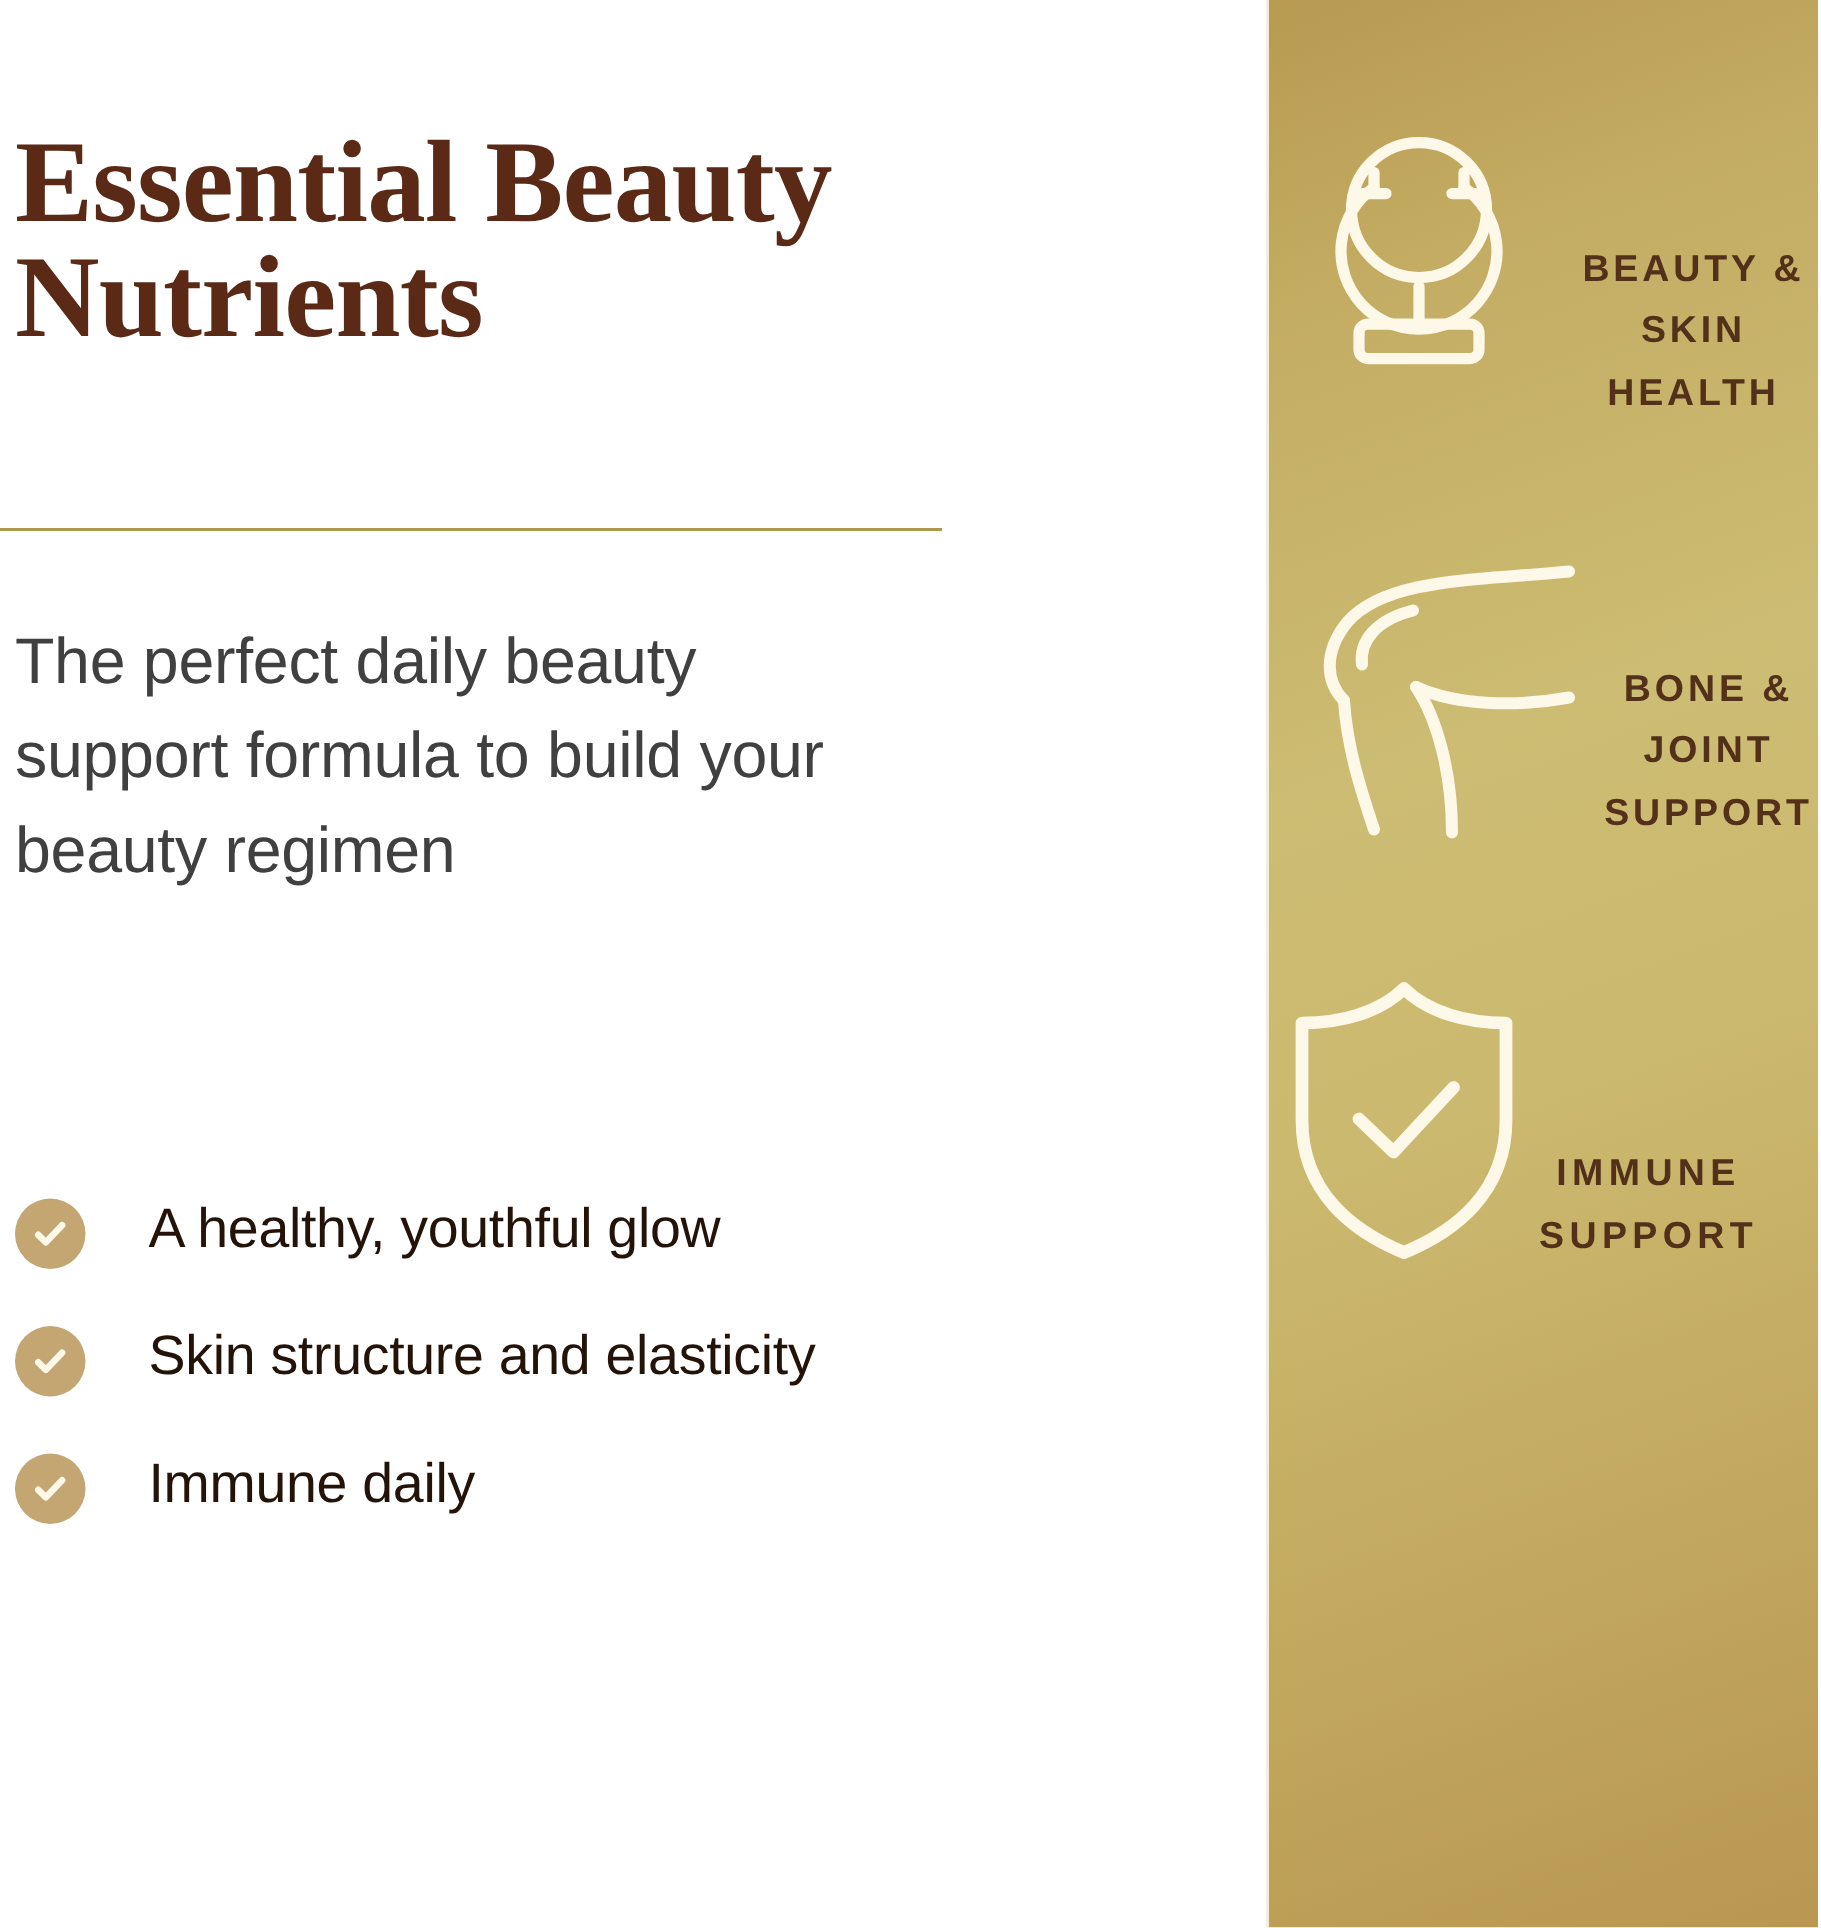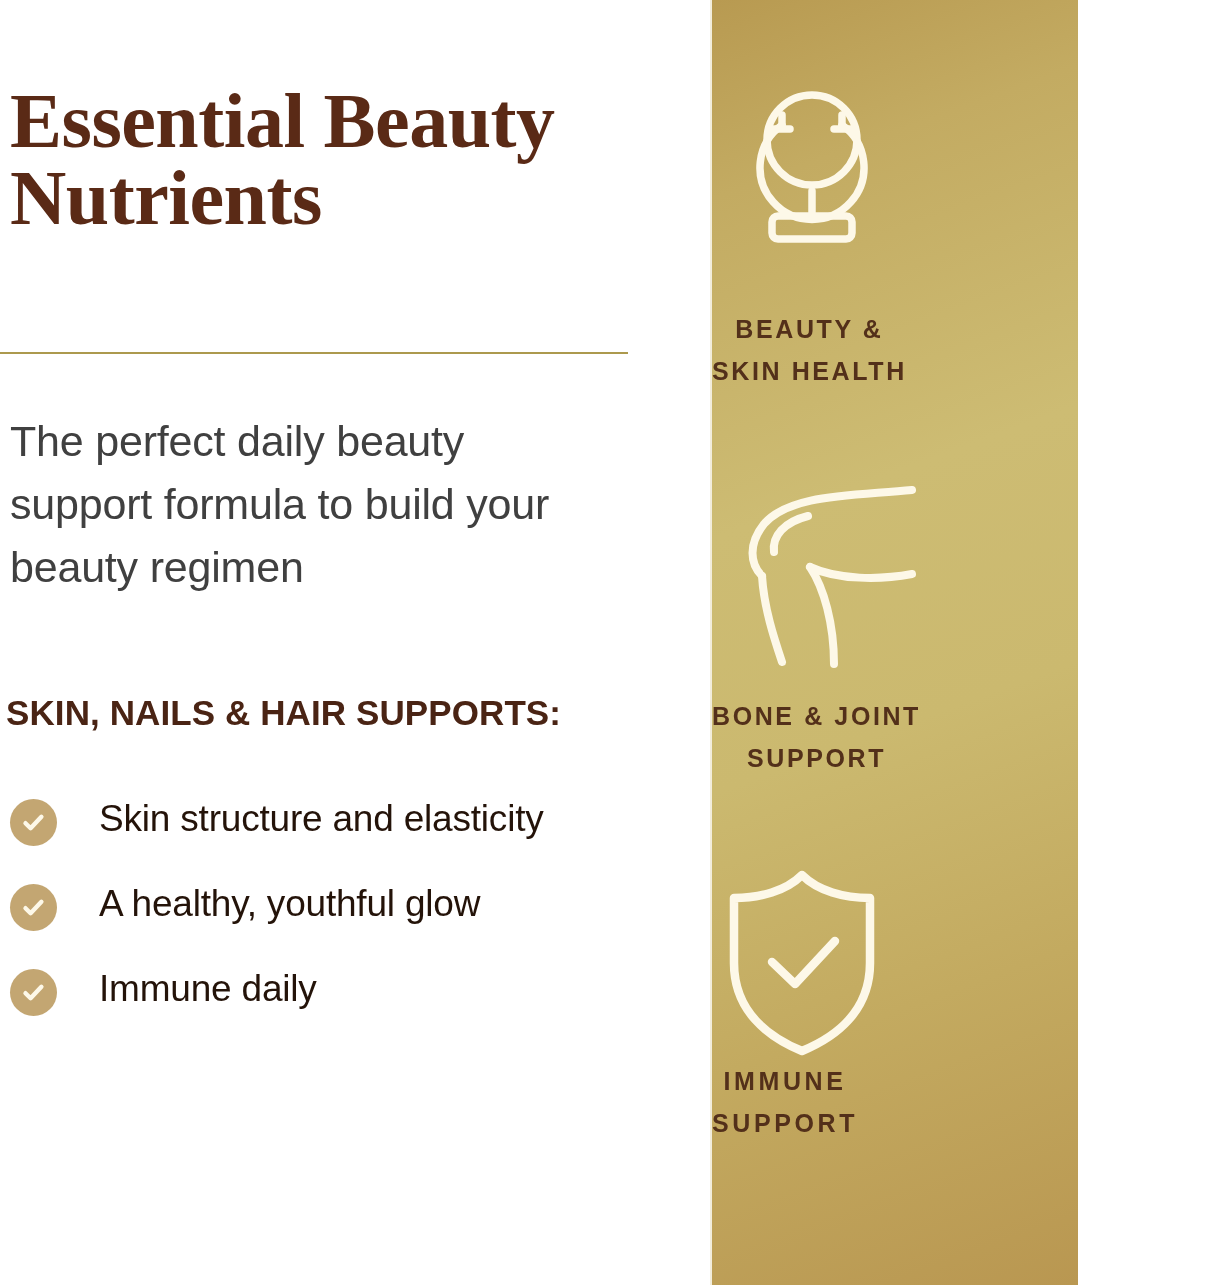--- a/index.html
+++ b/index.html
@@ -15,21 +15,21 @@
     position: relative;
     width: 1214px;
     height: 1285px;
     background: #ffffff;
     display: flex;
   }
 
   
   #left-column {
     position: relative;
-    width: 710px;
+    width: 844px;
     height: 1285px;
     background: #ffffff;
     padding: 0;
   }
 
   #product-title {
     position: absolute;
     left: 10px;
     top: 82px;
     width: 790px;
@@ -124,22 +124,22 @@
         #b99751 100%);
     border-left: 2px solid #f2eddc;
     display: flex;
     flex-direction: column;
     align-items: center;
   }
 
   .panel-block {
     width: 100%;
     display: flex;
-    flex-direction: column;
-    align-items: flex-start;
+    flex-direction: row;
+    align-items: flex-end;
   }
   .panel-icon {
     display: flex;
     align-items: center;
     justify-content: center;
   }
   .panel-label {
     font-family: "Liberation Sans", sans-serif;
     font-weight: 700;
     font-size: 25px;
@@ -163,40 +163,39 @@
 <div id="page">
 
   <div id="left-column">
 
     <h1 id="product-title">Essential Beauty Nutrients</h1>
 
     <div id="title-divider"></div>
 
     <p id="subhead">The perfect daily beauty support formula to build your beauty regimen</p>
 
-    <h2 id="supports-heading">SKIN, NAILS &amp; HAIR SUPPORTS:</h2>
 
     <ul id="benefit-list">
+
+      <li class="benefit-item">
+        <span class="check-badge">
+          <svg width="27" height="27" viewBox="0 0 27 27" aria-hidden="true">
+            <path d="M5.5 14.2 L10.6 19.2 L21.4 7.8" fill="none" stroke="#fdf8e8" stroke-width="4.4" stroke-linecap="round" stroke-linejoin="round"></path>
+          </svg>
+        </span>
+        <span class="benefit-text">A healthy, youthful glow</span>
+      </li>
 
       <li class="benefit-item">
         <span class="check-badge">
           <svg width="27" height="27" viewBox="0 0 27 27" aria-hidden="true">
             <path d="M5.5 14.2 L10.6 19.2 L21.4 7.8" fill="none" stroke="#fdf8e8" stroke-width="4.4" stroke-linecap="round" stroke-linejoin="round"></path>
           </svg>
         </span>
         <span class="benefit-text">Skin structure and elasticity</span>
-      </li>
-
-      <li class="benefit-item">
-        <span class="check-badge">
-          <svg width="27" height="27" viewBox="0 0 27 27" aria-hidden="true">
-            <path d="M5.5 14.2 L10.6 19.2 L21.4 7.8" fill="none" stroke="#fdf8e8" stroke-width="4.4" stroke-linecap="round" stroke-linejoin="round"></path>
-          </svg>
-        </span>
-        <span class="benefit-text">A healthy, youthful glow</span>
       </li>
 
       <li class="benefit-item">
         <span class="check-badge">
           <svg width="27" height="27" viewBox="0 0 27 27" aria-hidden="true">
             <path d="M5.5 14.2 L10.6 19.2 L21.4 7.8" fill="none" stroke="#fdf8e8" stroke-width="4.4" stroke-linecap="round" stroke-linejoin="round"></path>
           </svg>
         </span>
         <span class="benefit-text">Immune daily</span>
       </li>

